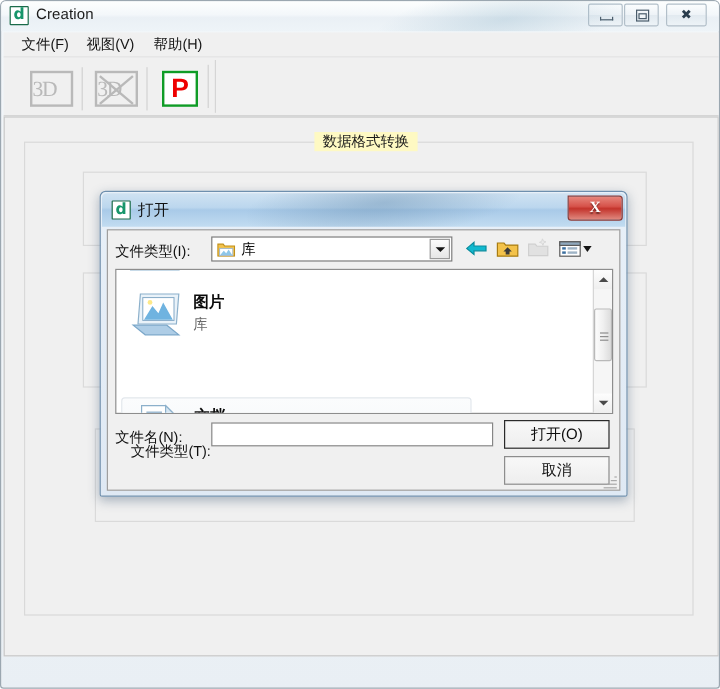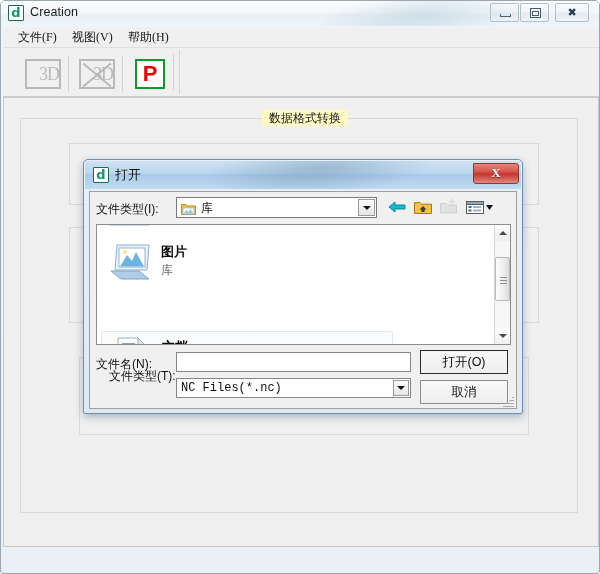--- a/index.html
+++ b/index.html
@@ -96,21 +96,20 @@
     border: 1px solid #4a5c6b; box-sizing: border-box;
     background: #f0f5f8;
   }
 
   
   #menu-bar {
     position: absolute; left: 2px; top: 26px;
     width: 596px; height: 20px;
     background: #f0f0f0;
     border-bottom: 1px solid #dfdfdf;
-    font-family: Liberation Serif, serif;
   }
   .menu-item {
     position: absolute; top: 2px;
     height: 16px; line-height: 16px;
     font-size: 12px; color: #161616;
     padding: 0 5px;
     white-space: nowrap;
   }
   #menu-file { left: 10px; }
   #menu-view { left: 64px; }
@@ -144,21 +143,21 @@
   #sep-2 { left: 113px; }
   #sep-3 { left: 170px; }
 
   .icon3d {
     position: absolute; left: 4px; top: 3px;
     width: 36px; height: 30px;
     box-sizing: border-box;
     border: 2px solid #b9b9b9;
     color: #b9b9b9;
     font: 18px "Liberation Serif", serif;
-    line-height: 26px; text-align: right;
+    line-height: 26px; text-align: left;
     letter-spacing: -1px;
   }
   .icon3d.crossed::before, .icon3d.crossed::after {
     content: "";
     position: absolute; left: -2px; top: 13px;
     width: 36px; height: 2px;
     background: #b9b9b9;
   }
   .icon3d.crossed::before { transform: rotate(40deg); }
   .icon3d.crossed::after  { transform: rotate(-40deg); }
@@ -676,26 +675,20 @@
           <div class="sb-btn" id="sb-down">
             <i class="tri-down-s"></i>
           </div>
         </div>
       </div>
 
       <div class="f-label" id="lbl-filename">文件名(N):</div>
       <input id="filename-input" type="text" value="" style="">
 
       <div class="f-label" id="lbl-filetype">文件类型(T):</div>
-      <div id="filetype-combo">
-        <span class="value">NC Files(*.nc)</span>
-        <span class="arrow-box">
-          <i class="tri-down"></i>
-        </span>
-      </div>
 
       <div class="dlg-btn" id="btn-cancel">取消</div>
       <div class="dlg-btn" id="btn-open">打开(O)</div>
 
       <div id="dlg-grip">
         <i style="bottom:0;width:11px"></i>
           <i style="bottom:3px;width:8px"></i>
           <i style="bottom:6px;width:5px"></i>
           <i style="bottom:9px;width:2px"></i>
       </div>

